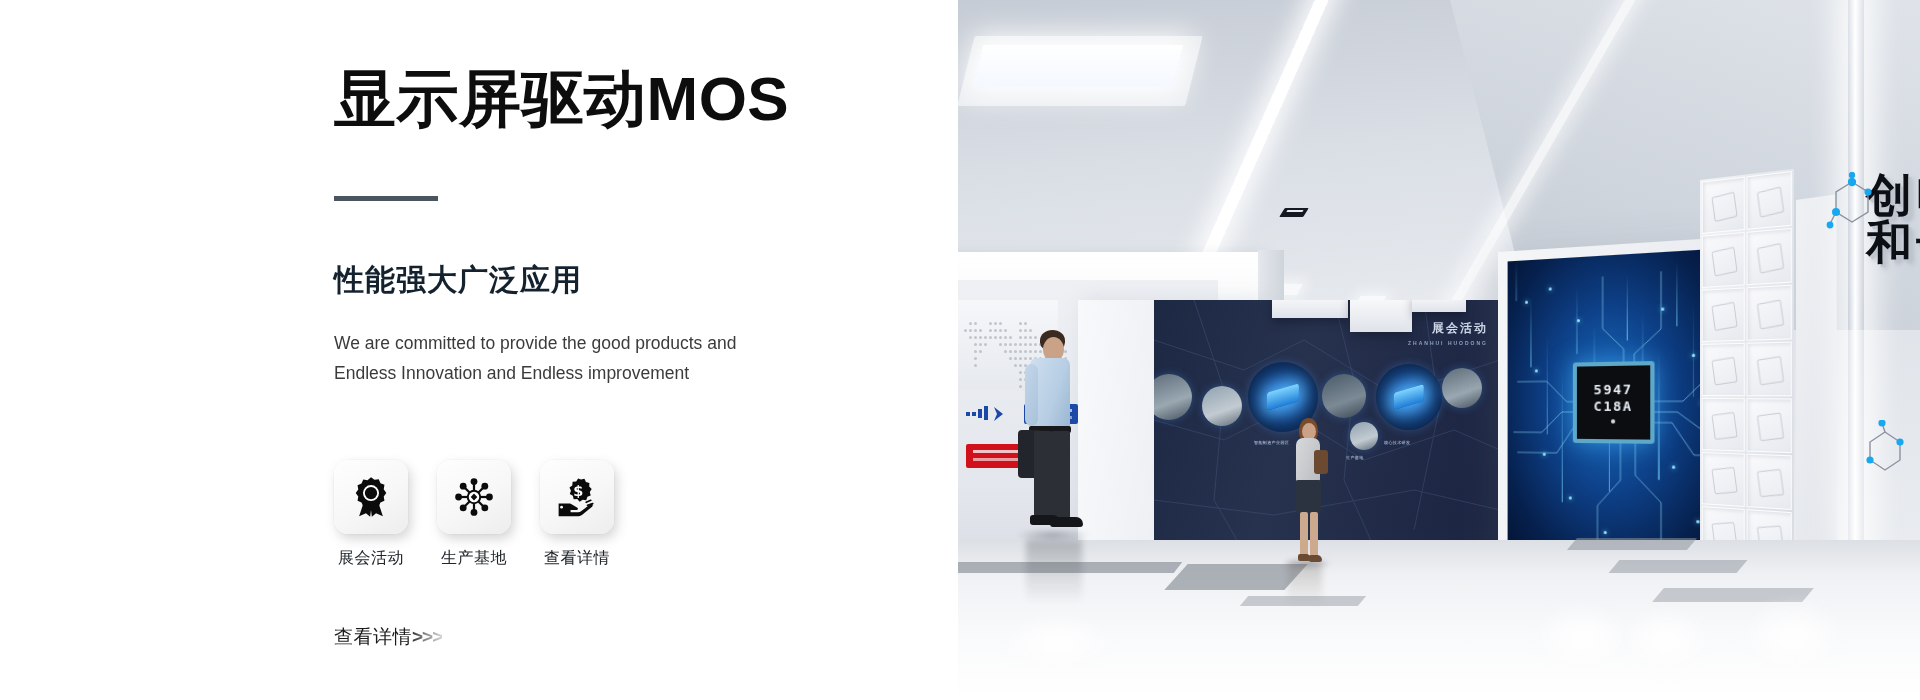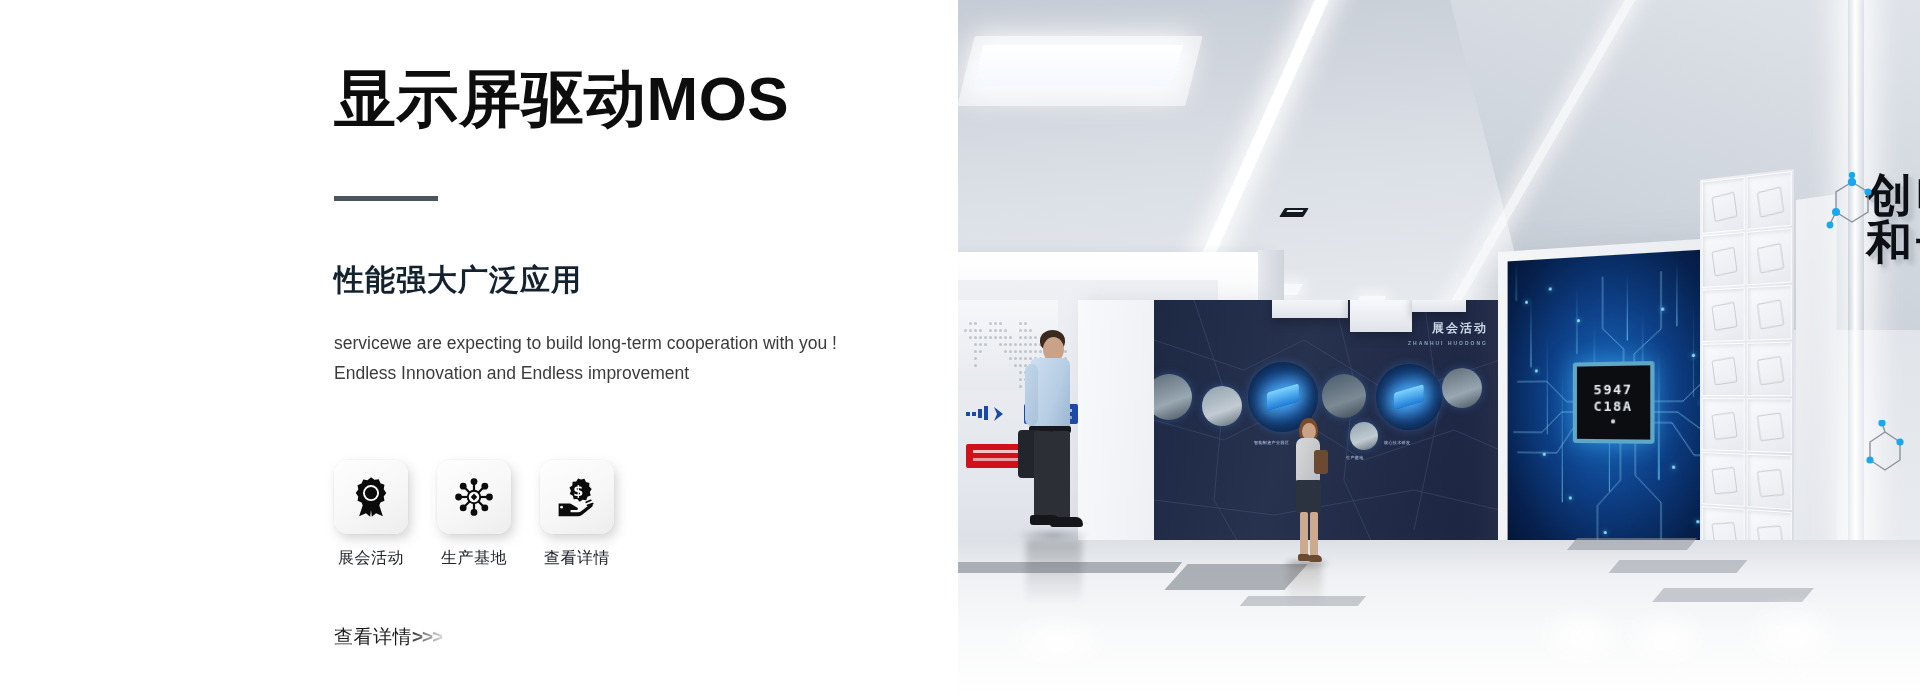--- a/index.html
+++ b/index.html
@@ -357,21 +357,21 @@
   <div class="text-panel">
     <div class="inner">
 
       <h1 class="headline">显示屏驱动MOS</h1>
 
       <div class="divider"></div>
 
       <h2 class="subhead">性能强大广泛应用</h2>
 
       <div class="paragraph">
-        <div>servicewe are expecting to build long-term cooperation with you !</div>
+        <div>We are committed to provide the good products and</div>
         <div>Endless Innovation and Endless improvement</div>
       </div>
 
       <div class="features">
 
         <div class="feature">
           <div class="tile">
             <svg viewBox="0 0 64 64">
               <path fill="#0b0b0b" d="M32 2l5.3 3.9 6.5-1.1 2.6 6.1 6.1 2.6-1.1 6.5L55.3 26l-3.9 5.3 1.1 6.5-6.1 2.6-2.6 6.1-6.5-1.1L32 49.2l-5.3-3.8-6.5 1.1-2.6-6.1-6.1-2.6 1.1-6.5L8.7 26l3.9-5.3-1.1-6.5 6.1-2.6 2.6-6.1 6.5 1.1z"></path>
               <circle cx="32" cy="26" r="12.2" fill="#ffffff"></circle>

